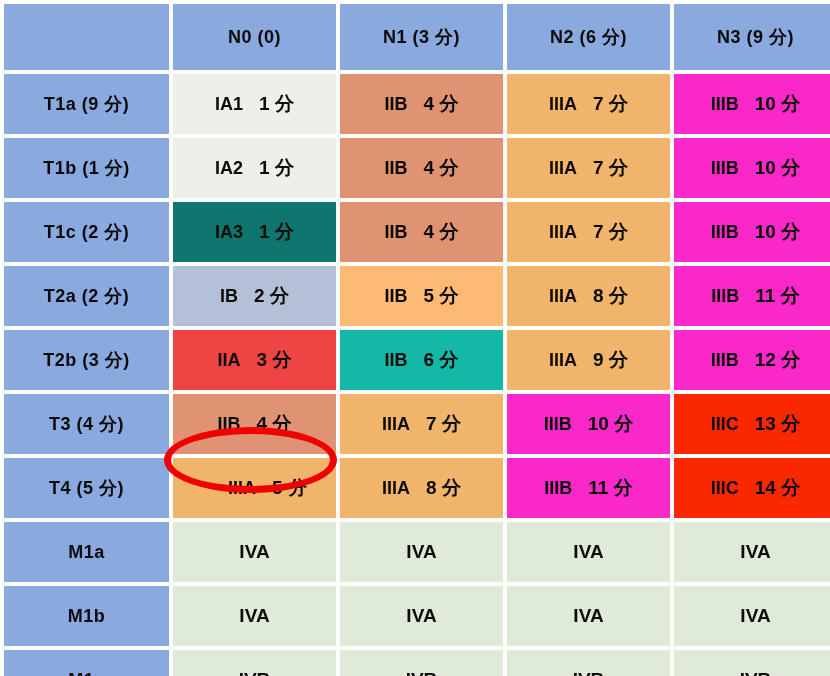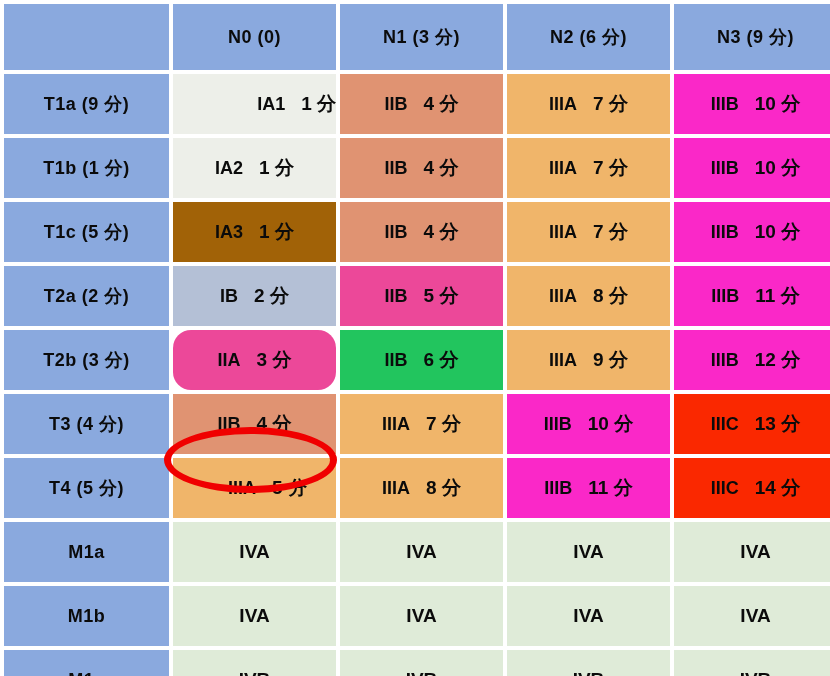--- a/index.html
+++ b/index.html
@@ -109,54 +109,54 @@
         <th class="colhead">N0 (0)</th>
         <th class="colhead">N1 (3 分)</th>
         <th class="colhead">N2 (6 分)</th>
         <th class="colhead">N3 (9 分)</th>
       </tr>
     </thead>
     <tbody>
 
       <tr class="t-row">
         <th class="rowhead">T1a (9 分)</th>
-        <td class="cell" style="background: rgb(237, 239, 233); text-align: right;"><span class="cell-inner"><span class="stage">IA1</span><span class="score">1 分</span></span></td>
+        <td class="cell" style="background: rgb(237, 239, 233);"><span class="cell-inner"><span class="stage">IA1</span><span class="score">1 分</span></span></td>
         <td class="cell" style="background: rgb(224, 147, 114);"><span class="cell-inner"><span class="stage">IIB</span><span class="score">4 分</span></span></td>
         <td class="cell" style="background: rgb(240, 181, 106);"><span class="cell-inner"><span class="stage">IIIA</span><span class="score">7 分</span></span></td>
         <td class="cell" style="background: rgb(250, 40, 200);"><span class="cell-inner"><span class="stage">IIIB</span><span class="score">10 分</span></span></td>
       </tr>
 
       <tr class="t-row">
         <th class="rowhead">T1b (1 分)</th>
         <td class="cell" style="background: rgb(237, 239, 233);"><span class="cell-inner"><span class="stage">IA2</span><span class="score">1 分</span></span></td>
         <td class="cell" style="background: rgb(224, 147, 114);"><span class="cell-inner"><span class="stage">IIB</span><span class="score">4 分</span></span></td>
         <td class="cell" style="background: rgb(240, 181, 106);"><span class="cell-inner"><span class="stage">IIIA</span><span class="score">7 分</span></span></td>
         <td class="cell" style="background: rgb(250, 40, 200);"><span class="cell-inner"><span class="stage">IIIB</span><span class="score">10 分</span></span></td>
       </tr>
 
       <tr class="t-row">
-        <th class="rowhead">T1c (5 分)</th>
-        <td class="cell" style="background: #a16207;"><span class="cell-inner"><span class="stage">IA3</span><span class="score">1 分</span></span></td>
+        <th class="rowhead">T1c (2 分)</th>
+        <td class="cell" style="background: #0f766e;"><span class="cell-inner"><span class="stage">IA3</span><span class="score">1 分</span></span></td>
         <td class="cell" style="background: rgb(224, 147, 114);"><span class="cell-inner"><span class="stage">IIB</span><span class="score">4 分</span></span></td>
         <td class="cell" style="background: rgb(240, 181, 106);"><span class="cell-inner"><span class="stage">IIIA</span><span class="score">7 分</span></span></td>
         <td class="cell" style="background: rgb(250, 40, 200);"><span class="cell-inner"><span class="stage">IIIB</span><span class="score">10 分</span></span></td>
       </tr>
 
       <tr class="t-row">
         <th class="rowhead">T2a (2 分)</th>
         <td class="cell" style="background: rgb(180, 192, 214); margin-left: 36px;"><span class="cell-inner"><span class="stage">IB</span><span class="score">2 分</span></span></td>
-        <td class="cell" style="background: #ec4899; text-align: center;"><span class="cell-inner"><span class="stage">IIB</span><span class="score">5 分</span></span></td>
+        <td class="cell" style="background: #fdba74; text-align: center;"><span class="cell-inner"><span class="stage">IIB</span><span class="score">5 分</span></span></td>
         <td class="cell" style="background: rgb(240, 181, 106);"><span class="cell-inner"><span class="stage">IIIA</span><span class="score">8 分</span></span></td>
         <td class="cell" style="background: rgb(250, 40, 200);"><span class="cell-inner"><span class="stage">IIIB</span><span class="score">11 分</span></span></td>
       </tr>
 
       <tr class="t-row">
         <th class="rowhead">T2b (3 分)</th>
-        <td class="cell" style="background: #ec4899; border-radius: 18px;"><span class="cell-inner"><span class="stage">IIA</span><span class="score">3 分</span></span></td>
-        <td class="cell" style="background: #22c55e;"><span class="cell-inner"><span class="stage">IIB</span><span class="score">6 分</span></span></td>
+        <td class="cell" style="background: #ef4444;"><span class="cell-inner"><span class="stage">IIA</span><span class="score">3 分</span></span></td>
+        <td class="cell" style="background: #14b8a6;"><span class="cell-inner"><span class="stage">IIB</span><span class="score">6 分</span></span></td>
         <td class="cell" style="background: rgb(240, 181, 106);"><span class="cell-inner"><span class="stage">IIIA</span><span class="score">9 分</span></span></td>
         <td class="cell" style="background: rgb(250, 40, 200);"><span class="cell-inner"><span class="stage">IIIB</span><span class="score">12 分</span></span></td>
       </tr>
 
       <tr class="t-row">
         <th class="rowhead">T3 (4 分)</th>
         <td class="cell" style="background: rgb(224, 147, 114);"><span class="cell-inner"><span class="stage">IIB</span><span class="score">4 分</span></span></td>
         <td class="cell" style="background: rgb(240, 181, 106);"><span class="cell-inner"><span class="stage">IIIA</span><span class="score">7 分</span></span></td>
         <td class="cell" style="background: rgb(250, 40, 200);"><span class="cell-inner"><span class="stage">IIIB</span><span class="score">10 分</span></span></td>
         <td class="cell" style="background: rgb(250, 40, 0);"><span class="cell-inner"><span class="stage">IIIC</span><span class="score">13 分</span></span></td>

